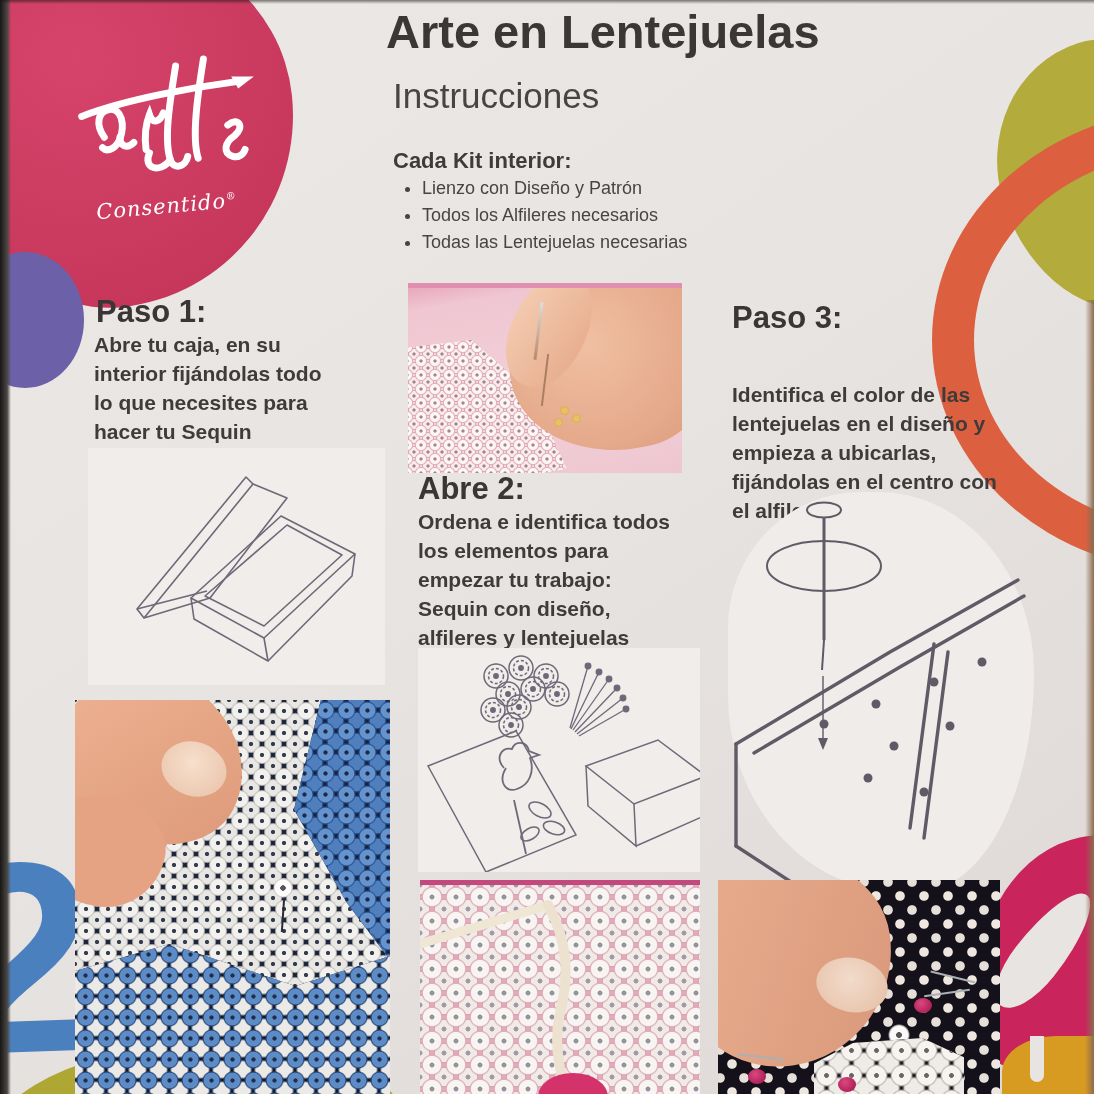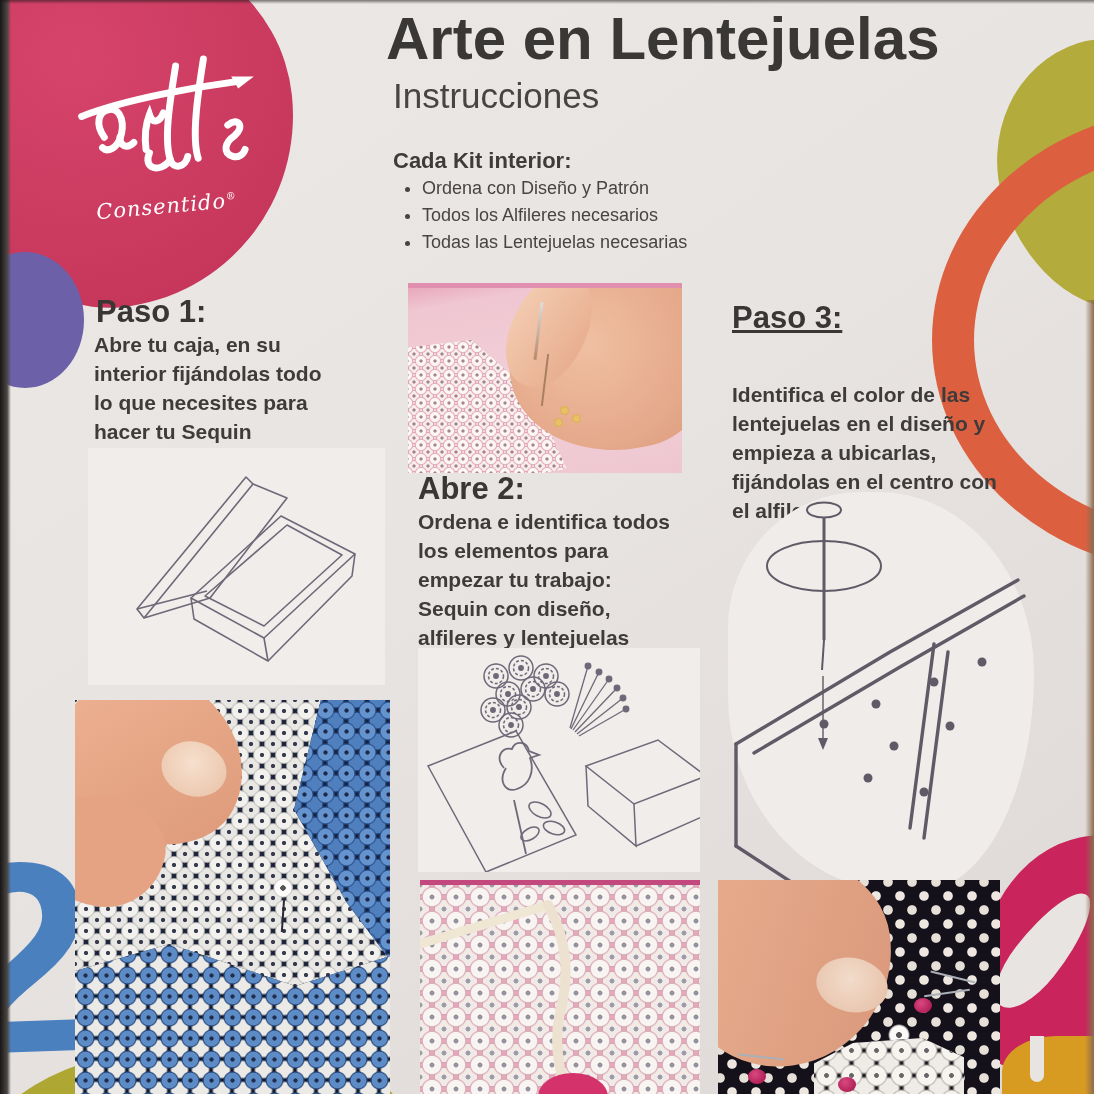--- a/index.html
+++ b/index.html
@@ -37,21 +37,21 @@
     background:linear-gradient(to bottom,rgba(25,24,22,.55),rgba(25,24,22,0));}
   .edge-right{position:absolute;right:0;top:300px;width:9px;height:794px;z-index:9;
     background:linear-gradient(to left,#8d6c50,rgba(141,108,80,0));}
   
   .arte-script{position:absolute;left:66px;top:44px;width:200px;height:150px;z-index:3;}
   .logo-sub{position:absolute;left:96px;top:194px;z-index:3;color:#fff;
     font-family:"DejaVu Serif",serif;font-style:italic;font-size:21px;letter-spacing:1px;
     transform:rotate(-5deg);}
   .logo-sub sup{font-size:10px;}
   
-  .title{position:absolute;left:386px;top:4px;font-size:60px;font-weight:bold;color:#3a3836;z-index:3;}
+  .title{position:absolute;left:386px;top:4px;font-size:47px;font-weight:bold;color:#3a3836;z-index:3;}
   .subtitle{position:absolute;left:393px;top:76px;font-size:35px;font-weight:400;color:#474441;z-index:3;}
   .kit-heading{position:absolute;left:393px;top:148px;font-size:22px;font-weight:bold;z-index:3;}
   .kit-list{position:absolute;left:400px;top:172px;margin:0;padding-left:22px;z-index:3;}
   .kit-list li{font-size:18px;color:#484442;margin:6px 0;}
   
   .step-label{position:absolute;font-size:31px;font-weight:bold;color:#393635;z-index:3;}
   .step-body{position:absolute;font-size:21px;font-weight:bold;line-height:29px;color:#3e3b3a;
     white-space:pre-line;z-index:3;}
   
   .panel{position:absolute;background:#f0edea;z-index:3;}
@@ -200,39 +200,39 @@
     <polygon points="190,26 216,26 198,40" fill="#ffffff"></polygon>
   </svg>
   <div class="logo-sub">
     <span>Consentido</span><sup>®</sup>
   </div>
 
   <div class="title">Arte en Lentejuelas</div>
   <div class="subtitle">Instrucciones</div>
   <div class="kit-heading">Cada Kit interior:</div>
   <ul class="kit-list">
-    <li>Ordena con Diseño y Patrón</li>
+    <li>Lienzo con Diseño y Patrón</li>
     <li>Todos los Alfileres necesarios</li>
     <li>Todas las Lentejuelas necesarias</li>
   </ul>
 
   <div class="step-label" style="left:96px;top:294px;">Paso 1:</div>
   <div class="step-body" style="left:94px;top:330px;width:330px;">Abre tu caja, en su
 interior fijándolas todo
 lo que necesites para
 hacer tu Sequin</div>
 
   <div class="step-label" style="left:418px;top:471px;">Abre 2:</div>
   <div class="step-body" style="left:418px;top:507px;width:300px;">Ordena e identifica todos
 los elementos para
 empezar tu trabajo:
 Sequin con diseño,
 alfileres y lentejuelas</div>
 
-  <div class="step-label" style="left:732px;top:300px;text-decoration:underline;">Paso 3:</div>
+  <div class="step-label" style="left:732px;top:300px;">Paso 3:</div>
   <div class="step-body" style="left:732px;top:338px;width:310px;margin-top:42px;">Identifica el color de las
 lentejuelas en el diseño y
 empieza a ubicarlas,
 fijándolas en el centro con
 el alfiler</div>
 
   <div class="photo photo-pink">
     <div class="sequin-field"></div>
     <div class="hand"></div>
     <div class="finger"></div>

